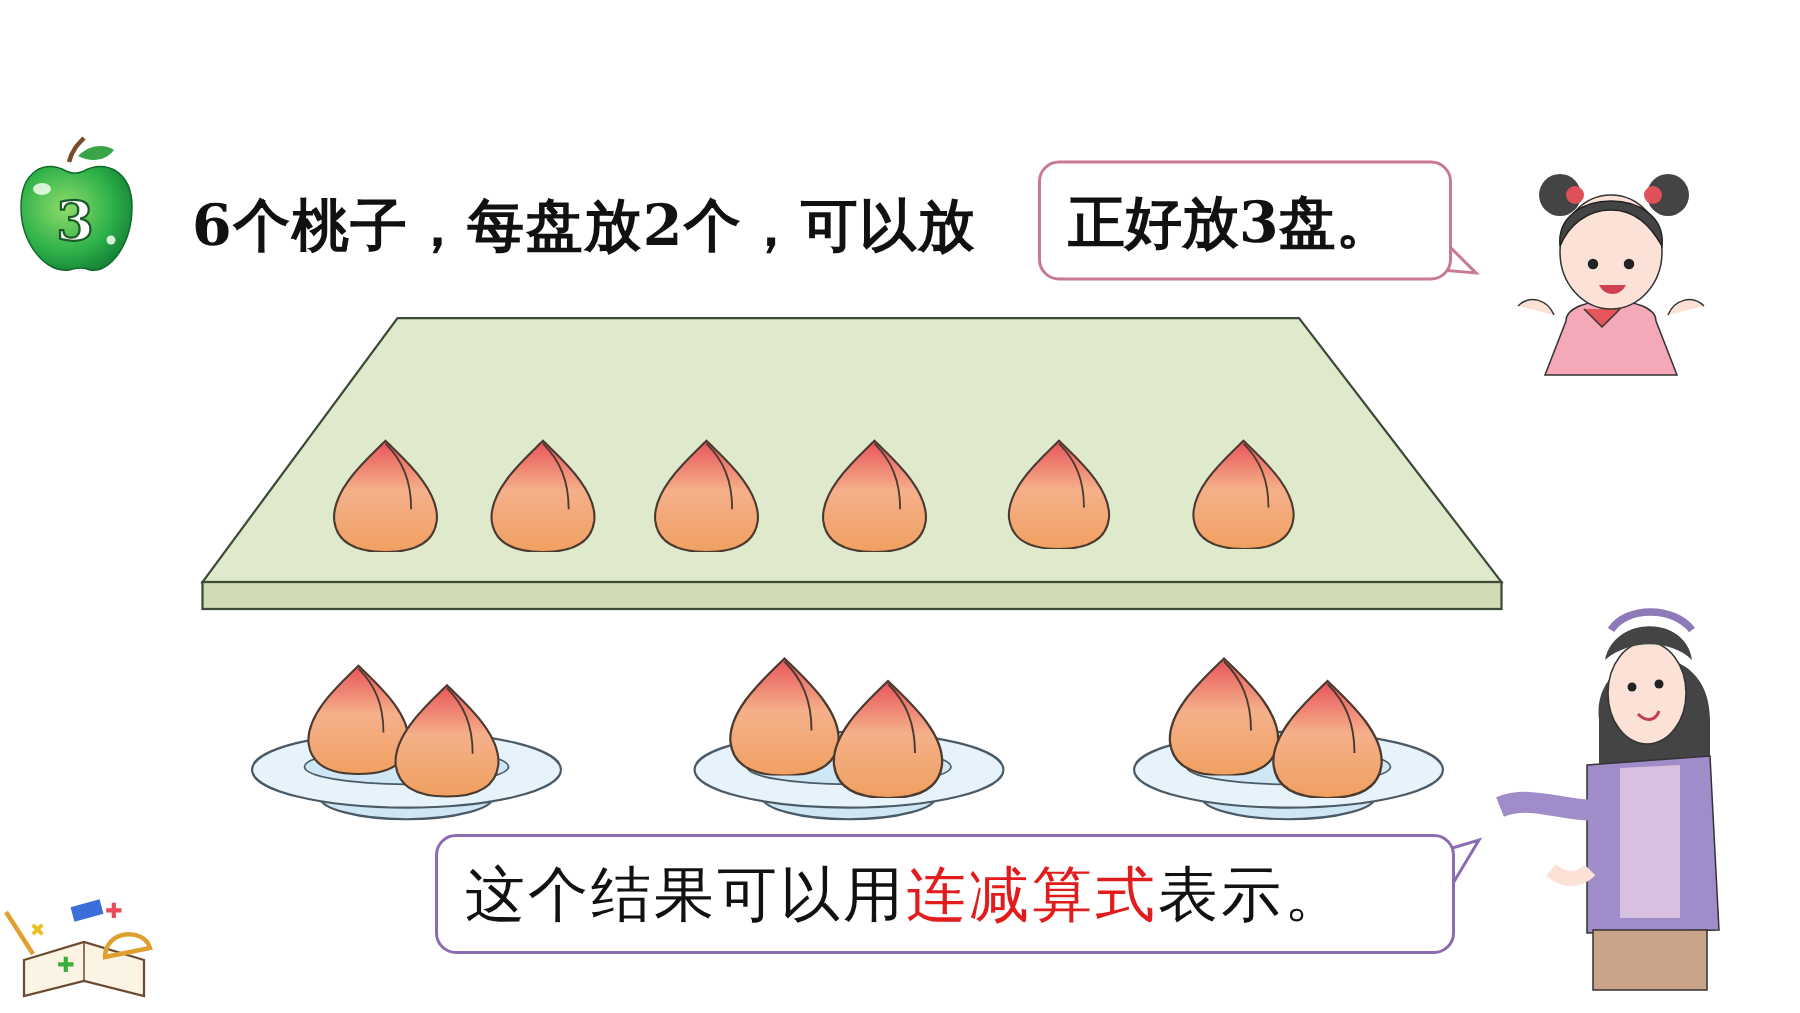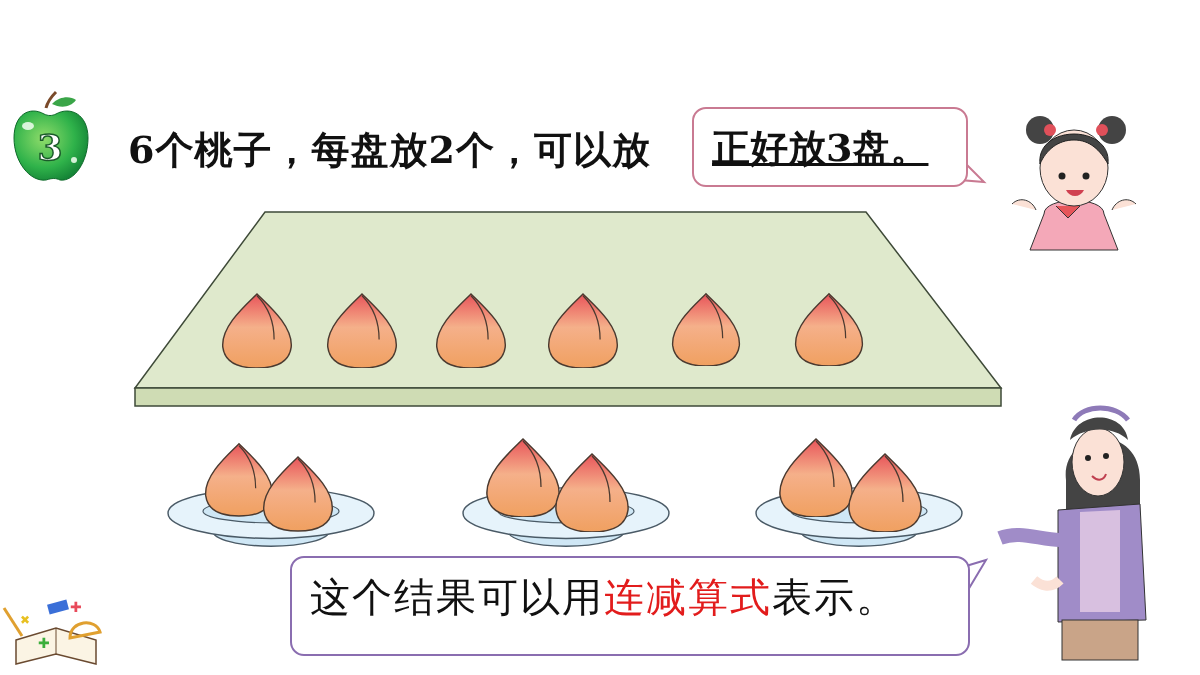--- a/index.html
+++ b/index.html
@@ -1,22 +1,22 @@
 <!DOCTYPE html>
 <html><head>
 <meta charset="utf-8">
 <style>
   html, body { margin:0; padding:0; }
   body { width:1200px; height:675px; background:#ffffff; position:relative; overflow:hidden;
          font-family:"DejaVu Serif","Liberation Serif",serif; }
   .abs { position:absolute; }
   .title { left:116px; top:126px; font-size:38px; font-weight:bold; color:#111; letter-spacing:1px; white-space:nowrap; line-height:48px;margin-left:12px; }
   .bubble1 { left:692px; top:107px; width:276px; height:80px; border:2px solid #c97a92; border-radius:14px; background:#fff; box-sizing:border-box; }
-  .bubble1 .txt { position:absolute; left:18px; top:14px; font-size:38px; line-height:50px; color:#111; font-weight:bold; white-space:nowrap;text-decoration:underline; }
-  .bubble2 { left:290px; top:556px; width:680px; height:100px; border:2px solid #8a6db0; border-radius:14px; background:#fff; box-sizing:border-box; }
+  .bubble1 .txt { position:absolute; left:18px; top:14px; font-size:38px; line-height:50px; color:#111; font-weight:bold; white-space:nowrap; }
+  .bubble2 { left:290px; top:556px; width:680px; height:80px; border:2px solid #8a6db0; border-radius:14px; background:#fff; box-sizing:border-box; }
   .bubble2 .txt { position:absolute; left:18px; top:14px; font-size:40px; line-height:50px; color:#111; white-space:nowrap; letter-spacing:2px; }
   .red { color:#e21c1c; }
   .scene { left:0; top:0; }
 </style>
 </head>
 <body>
 
 <svg class="abs scene" width="1200" height="675">
   <defs>
     <linearGradient id="peachG" x1="0" y1="0" x2="0" y2="1">

